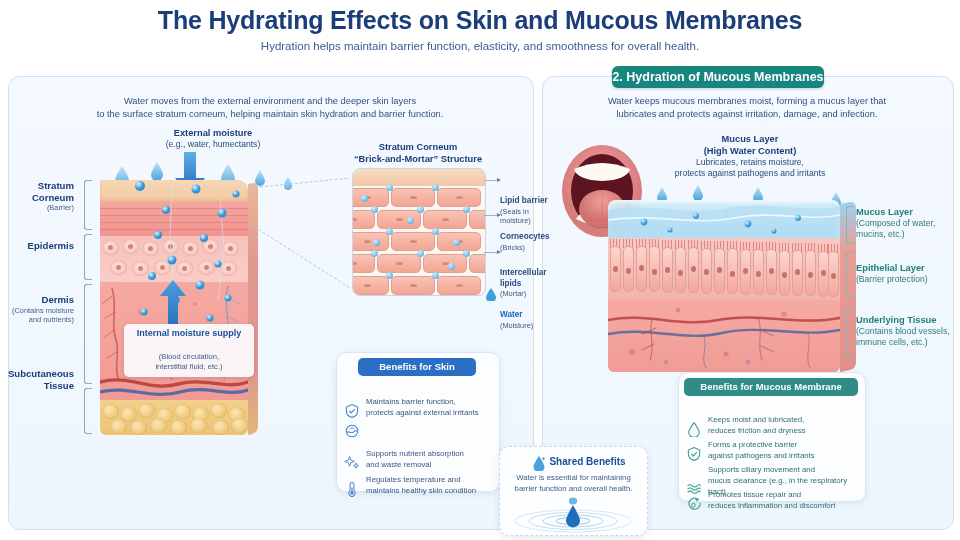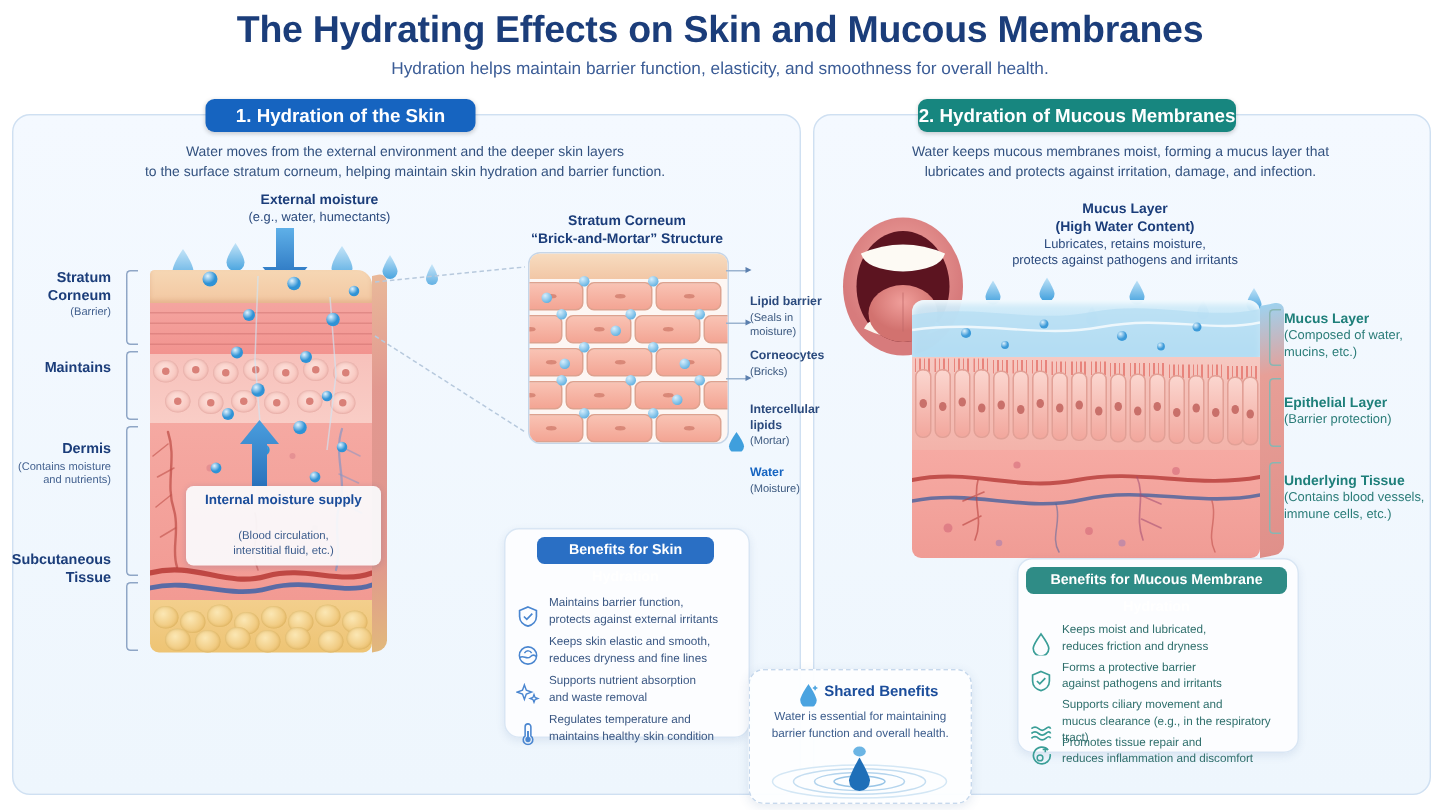--- a/index.html
+++ b/index.html
@@ -153,21 +153,20 @@
 <body>
 
 <div class="stage">
 
   <div class="title">The Hydrating Effects on Skin and Mucous Membranes</div>
   <div class="subtitle">Hydration helps maintain barrier function, elasticity, and smoothness for overall health.</div>
 
   <div class="panel" id="panel-left"></div>
   <div class="panel" id="panel-right"></div>
 
-  <div class="pill" id="pill-left">1. Hydration of the Skin</div>
   <div class="pill" id="pill-right">2. Hydration of Mucous Membranes</div>
 
   <div class="intro" id="intro-left">
     <span>Water moves from the external environment and the deeper skin layers</span><br>
     <span>to the surface stratum corneum, helping maintain skin hydration and barrier function.</span>
   </div>
   <div class="intro" id="intro-right">
     <span>Water keeps mucous membranes moist, forming a mucus layer that</span><br>
     <span>lubricates and protects against irritation, damage, and infection.</span>
   </div>
@@ -204,21 +203,21 @@
     <path d="M11 0 h12 v26 h9 L17 44 L2 26 h9 Z" fill="url(#ad)"></path>
   </svg>
 
   <div class="lbl rt" style="left:12px;top:180px;width:62px;">
     <div class="layer-name">Stratum<br>Corneum</div>
     <div class="layer-sub">(Barrier)</div>
   </div>
   <div class="brace" style="left:84px;top:180px;width:7px;height:48px;"></div>
 
   <div class="lbl rt" style="left:12px;top:240px;width:62px;">
-    <div class="layer-name">Maintains</div>
+    <div class="layer-name">Epidermis</div>
   </div>
   <div class="brace" style="left:84px;top:234px;width:7px;height:44px;"></div>
 
   <div class="lbl rt" style="left:8px;top:294px;width:66px;">
     <div class="layer-name">Dermis</div>
     <div class="layer-sub">(Contains moisture<br>and nutrients)</div>
   </div>
   <div class="brace" style="left:84px;top:284px;width:7px;height:98px;"></div>
 
   <div class="lbl rt" style="left:6px;top:368px;width:68px;">
@@ -471,24 +470,20 @@
       <span>protects against external irritants</span>
     </div>
   </div>
 
   <div class="benrow" style="left:344px;top:410px;width:150px;">
     <svg class="ic" viewBox="0 0 20 20">
       <circle cx="10" cy="10" r="7.2" fill="none" stroke="#4a86d0" stroke-width="1.3"></circle>
       <path d="M3 12 C6 9 9 14 12 11 C14 9 16 10 17 11" fill="none" stroke="#4a86d0" stroke-width="1.3"></path>
       <path d="M7 8 C9 5 12 6 13 8" fill="none" stroke="#4a86d0" stroke-width="1.2"></path>
     </svg>
-    <div class="txt">
-      <span>Keeps skin elastic and smooth,</span><br>
-      <span>reduces dryness and fine lines</span>
-    </div>
   </div>
 
   <div class="benrow" style="left:344px;top:462px;width:150px;">
     <svg class="ic" viewBox="0 0 20 20">
       <path d="M10 2 a2.4 2.4 0 0 1 2.4 2.4 V12 a4 4 0 1 1 -4.8 0 V4.4 A2.4 2.4 0 0 1 10 2Z" fill="none" stroke="#4a86d0" stroke-width="1.3"></path>
       <circle cx="10" cy="15" r="2.2" fill="#4a86d0"></circle>
       <path d="M10 8 v5" stroke="#4a86d0" stroke-width="1.6"></path>
     </svg>
     <div class="txt">
       <span>Regulates temperature and</span><br>

